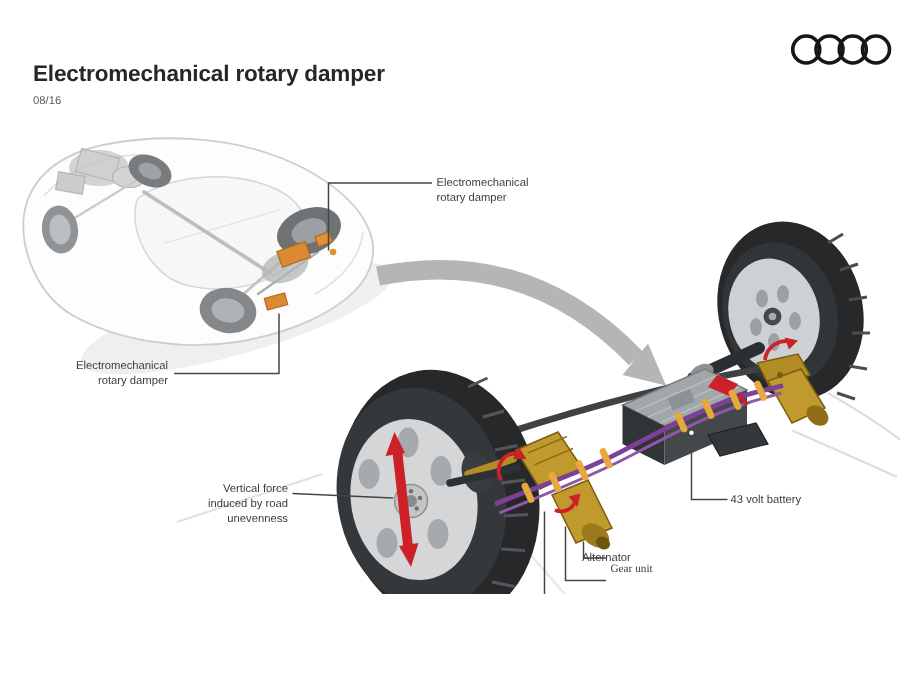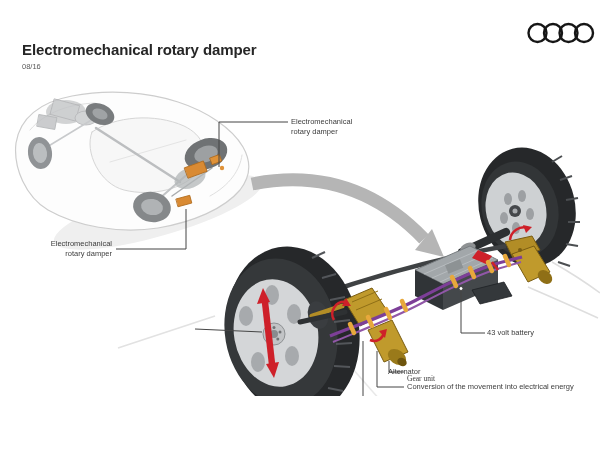--- a/index.html
+++ b/index.html
@@ -239,18 +239,20 @@
       <polyline points="389,361 389,372 404,372" stroke="#454545"></polyline>
       <polyline points="377,351 377,387 404,387" stroke="#454545"></polyline>
       <polyline points="363,341 363,401 404,401" stroke="#454545"></polyline>
     </g>
   </svg>
 
   <div class="lbl" id="lbl-damper-top">Electromechanical
 rotary damper</div>
   <div class="lbl right" id="lbl-damper-left">Electromechanical
 rotary damper</div>
+  <div class="lbl right" id="lbl-vertical-force">Vertical force
+induced by road
+unevenness</div>
   <div class="lbl" id="lbl-48v">43 volt battery</div>
   <div class="lbl" id="lbl-alternator">Alternator</div>
-  <div class="lbl" id="lbl-conversion">Conversion of the movement into electrical energy</div>
   <div class="lbl" id="lbl-gear">Gear unit</div>
 
 </div>
 
 </body></html>

